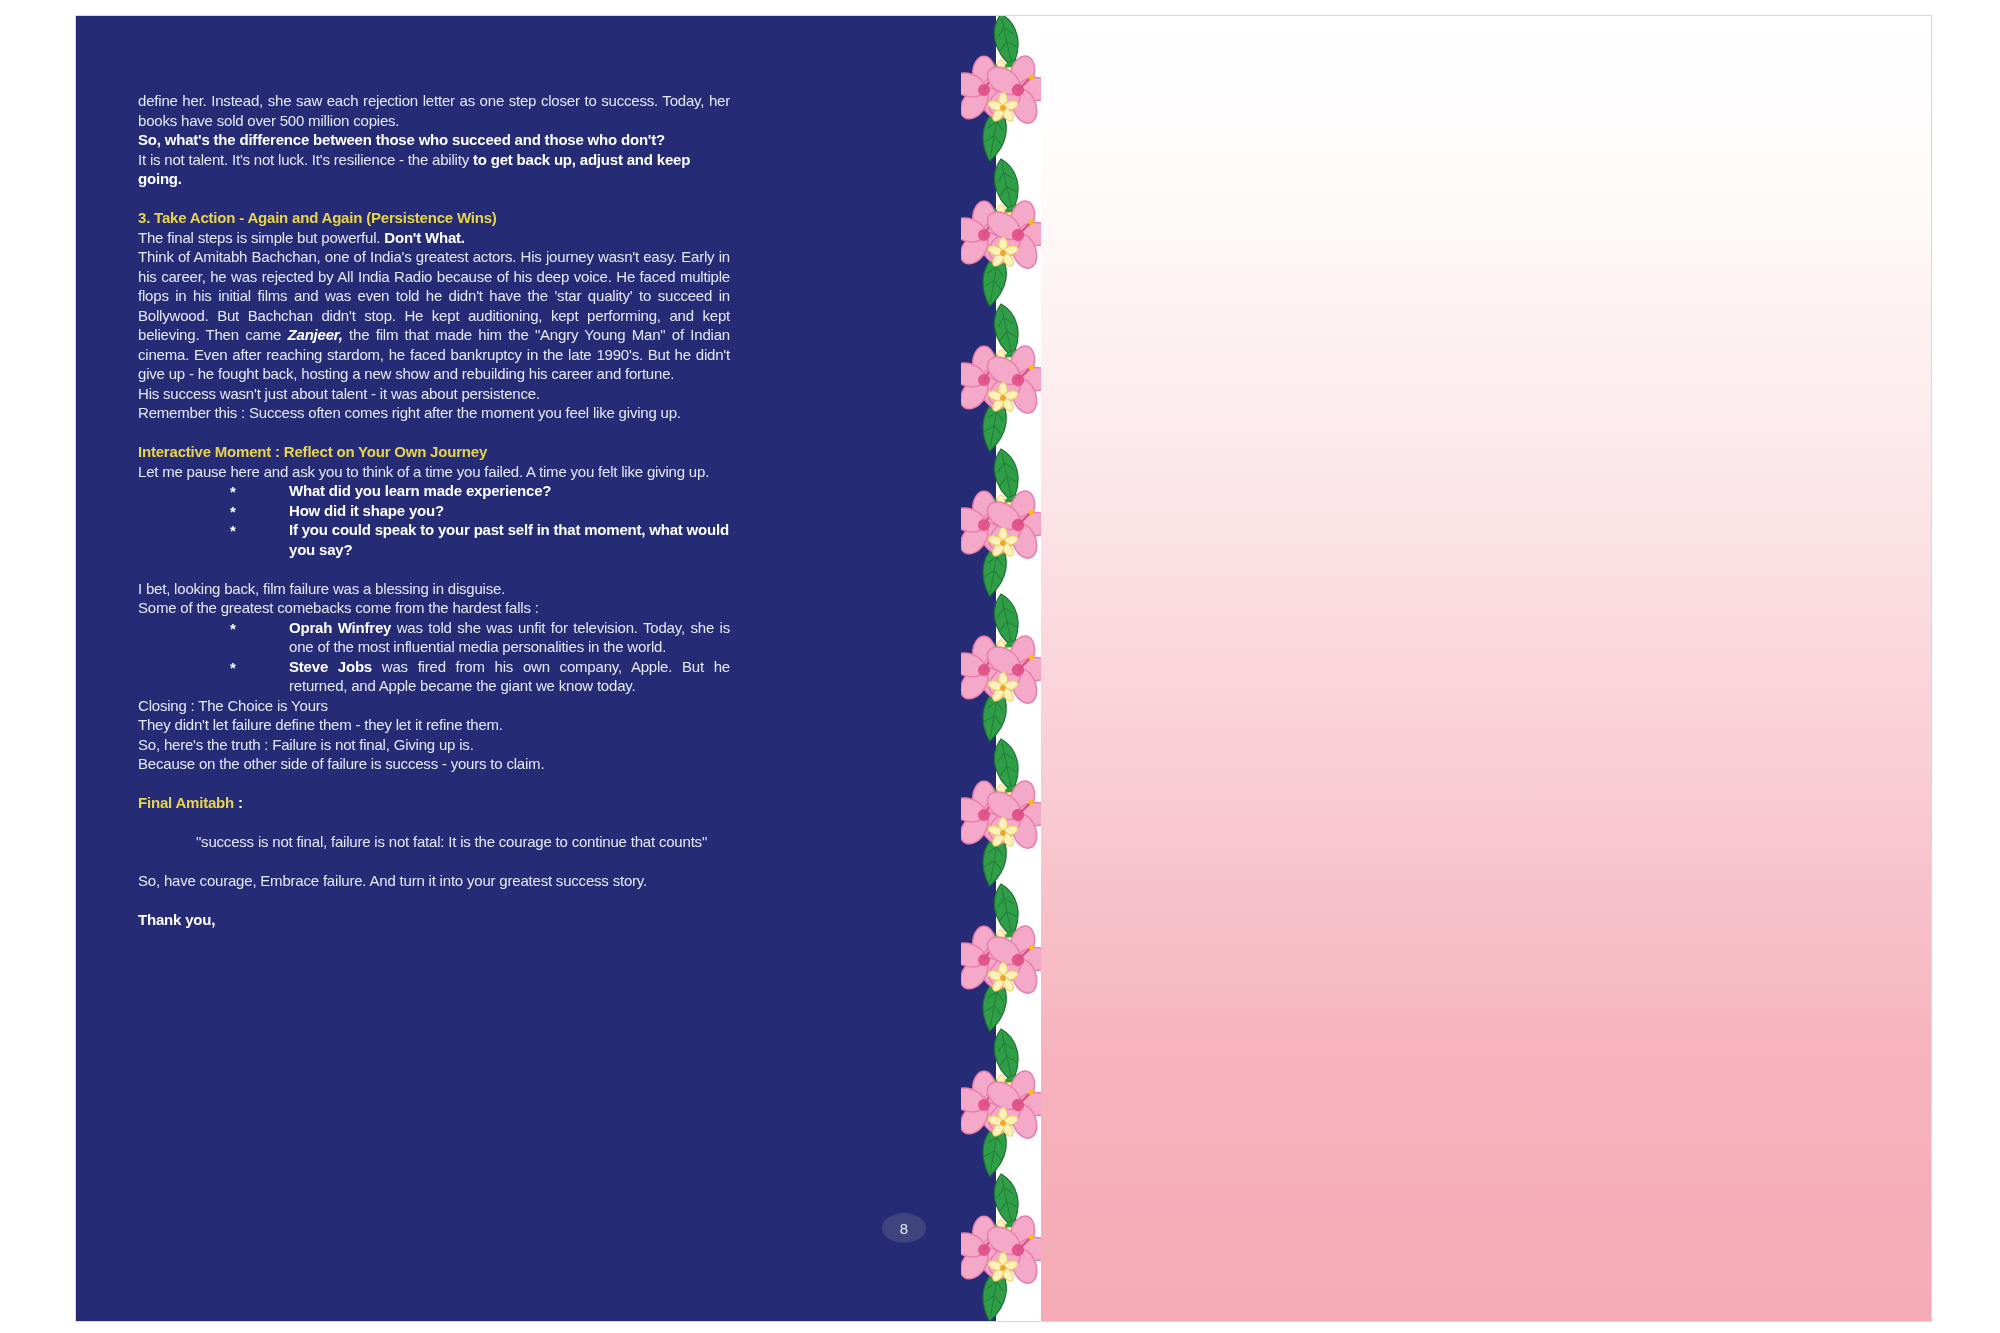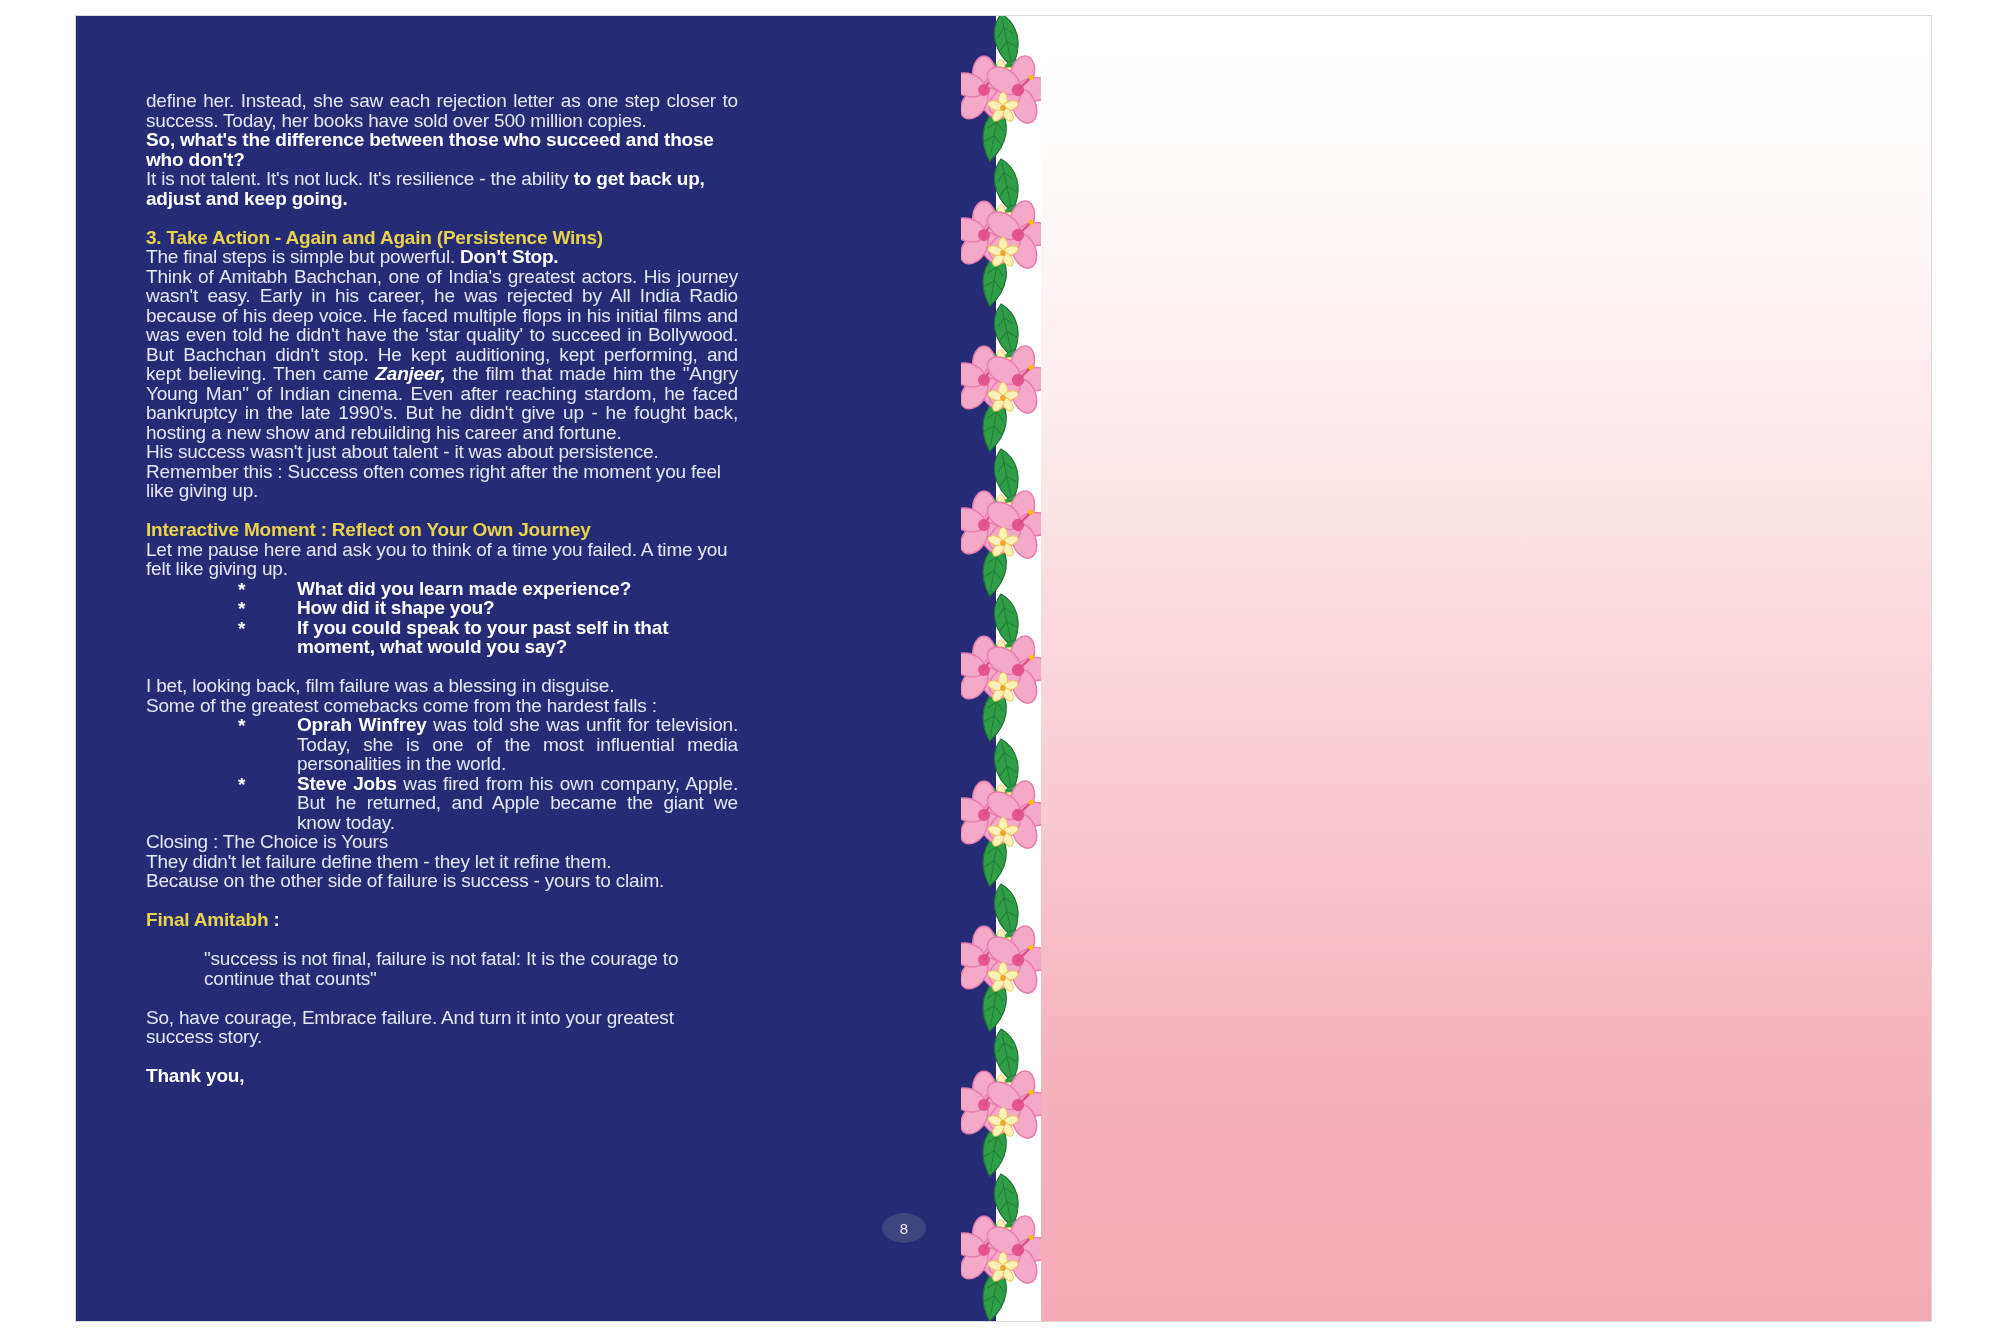--- a/index.html
+++ b/index.html
@@ -1,22 +1,22 @@
 <!DOCTYPE html>
 <html><head>
 <meta charset="utf-8">
 <style>
   html,body{margin:0;padding:0;background:#ffffff;font-family:"Liberation Sans",sans-serif;}
   #canvas{position:relative;width:2000px;height:1333px;background:#fff;overflow:hidden;}
   #spread{position:absolute;left:75px;top:15px;width:1855px;height:1305px;border:1px solid #d8d8d8;background:#fff;}
 
   
   #left-page{position:absolute;left:0;top:0;bottom:0;width:920px;background:#262b76;}
-  #text-col{position:absolute;left:70px;top:75px;width:592px;color:#e4e8f4;
-            font-size:19px;line-height:19.5px;letter-spacing:-0.2px;}
+  #text-col{position:absolute;left:62px;top:75px;width:592px;color:#e4e8f4;
+            font-size:15px;line-height:19.5px;letter-spacing:-0.2px;}
   .blk{min-height:19.5px;}
   .blk.gap{height:19.5px;}
   .blk.h{color:#e8d44a;font-weight:bold;}
   .blk.just{text-align:justify;}
   .blk.quote{padding-left:58px;}
   .blk .b{font-weight:bold;color:#ffffff;text-align:center;}
   .blk.h .b, .blk.h span{color:inherit;}
   .blk .i{font-style:italic;}
   .blk.li{position:relative;padding-left:151px;}
   .blk.li .star{position:absolute;left:92px;top:1px;font-weight:bold;color:#fff;}
@@ -134,37 +134,38 @@
 <div id="canvas">
   <div id="spread">
 
     <div id="left-page">
       <div id="text-col">
           <div class="blk p just"><span>define her. Instead, she saw each rejection letter as one step closer to success. Today, her books have sold over 500 million copies.</span></div>
           <div class="blk p"><span class="b">So, what's the difference between those who succeed and those who don't?</span></div>
           <div class="blk p"><span>It is not talent. It's not luck. It's resilience - the ability </span><span class="b">to get back up, adjust and keep going.</span></div>
           <div class="blk gap"></div>
           <div class="blk h"><span>3. Take Action - Again and Again (Persistence Wins)</span></div>
-          <div class="blk p"><span>The final steps is simple but powerful. </span><span class="b">Don't Stop.</span></div>
+          <div class="blk p"><span>The final steps is simple but powerful. </span><span class="b">Don't What.</span></div>
           <div class="blk p just"><span>Think of Amitabh Bachchan, one of India's greatest actors. His journey wasn't easy. Early in his career, he was rejected by All India Radio because of his deep voice. He faced multiple flops in his initial films and was even told he didn't have the 'star quality' to succeed in Bollywood. But Bachchan didn't stop. He kept auditioning, kept performing, and kept believing. Then came </span><span class="b i">Zanjeer,</span><span> the film that made him the "Angry Young Man" of Indian cinema. Even after reaching stardom, he faced bankruptcy in the late 1990's. But he didn't give up - he fought back, hosting a new show and rebuilding his career and fortune.</span></div>
           <div class="blk p"><span>His success wasn't just about talent - it was about persistence.</span></div>
           <div class="blk p"><span>Remember this : Success often comes right after the moment you feel like giving up.</span></div>
           <div class="blk gap"></div>
           <div class="blk h"><span>Interactive Moment : Reflect on Your Own Journey</span></div>
           <div class="blk p"><span>Let me pause here and ask you to think of a time you failed. A time you felt like giving up.</span></div>
           <div class="blk li"><span class="star">*</span><span><span class="b">What did you learn made experience?</span></span></div>
           <div class="blk li"><span class="star">*</span><span><span class="b">How did it shape you?</span></span></div>
           <div class="blk li"><span class="star">*</span><span><span class="b">If you could speak to your past self in that moment, what would you say?</span></span></div>
           <div class="blk gap"></div>
           <div class="blk p"><span>I bet, looking back, film failure was a blessing in disguise.</span></div>
           <div class="blk p"><span>Some of the greatest comebacks come from the hardest falls :</span></div>
           <div class="blk li just"><span class="star">*</span><span><span class="b">Oprah Winfrey</span><span> was told she was unfit for television. Today, she is one of the most influential media personalities in the world.</span></span></div>
           <div class="blk li just"><span class="star">*</span><span><span class="b">Steve Jobs</span><span> was fired from his own company, Apple. But he returned, and Apple became the giant we know today.</span></span></div>
           <div class="blk p"><span>Closing : The Choice is Yours</span></div>
           <div class="blk p"><span>They didn't let failure define them - they let it refine them.</span></div>
+          <div class="blk p"><span>So, here's the truth : Failure is not final, Giving up is.</span></div>
           <div class="blk p"><span>Because on the other side of failure is success - yours to claim.</span></div>
           <div class="blk gap"></div>
           <div class="blk h"><span>Final Amitabh</span><span style="color: rgb(255, 255, 255);"> :</span></div>
           <div class="blk gap"></div>
           <div class="blk quote"><span>"success is not final, failure is not fatal: It is the courage to continue that counts"</span></div>
           <div class="blk gap"></div>
           <div class="blk p"><span>So, have courage, Embrace failure. And turn it into your greatest success story.</span></div>
           <div class="blk gap"></div>
           <div class="blk p"><span class="b">Thank you,</span></div>
         </div>

